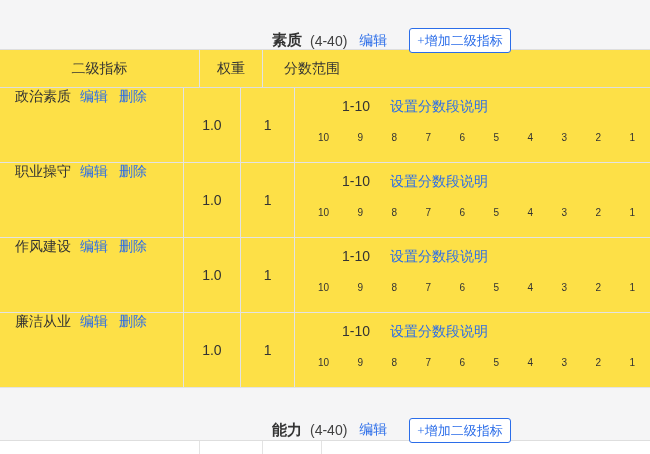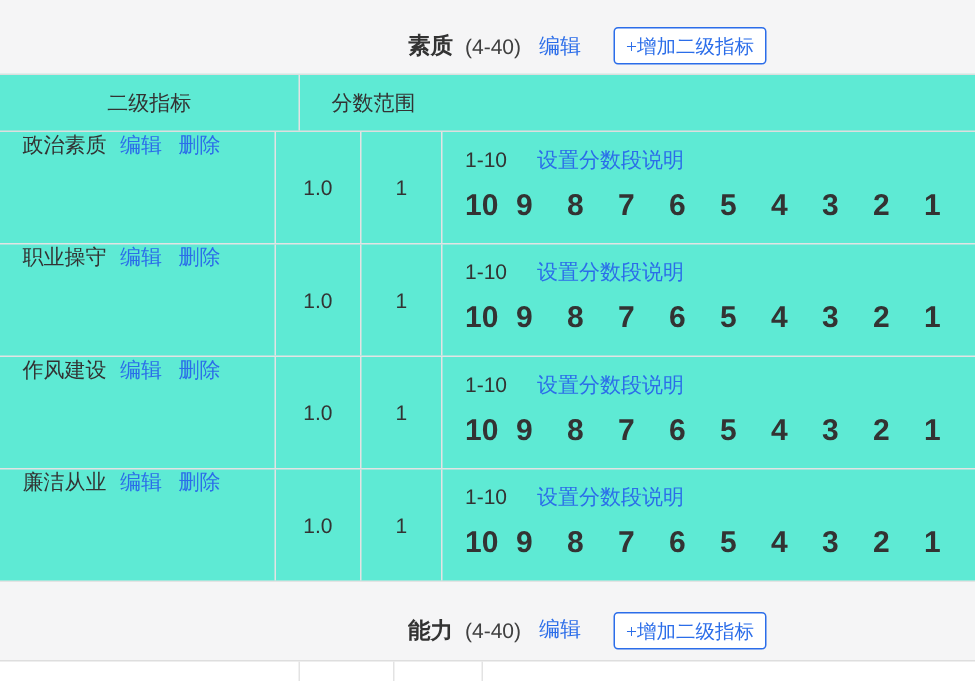--- a/index.html
+++ b/index.html
@@ -13,21 +13,21 @@
   .band {
     position: relative;
     background: #f5f5f6;
     width: 100%;
   }
   .band-top { height: 49px; }
   .band-bottom { height: 52px; }
   .band-inner {
     position: absolute;
     left: 272px;
-    top: 6px;
+    top: 16px;
     height: 100%;
     display: flex;
     align-items: center;
     white-space: nowrap;
   }
   .band-title { font-weight: bold; font-size: 15px; color: #333; }
   .band-range { margin-left: 8px; color: #404040; text-align: right; }
   .link {
     color: #2b6de9;
     text-decoration: none;
@@ -40,21 +40,21 @@
     padding: 0 7px;
     background: #ffffff;
     border: 1px solid #2b6de9;
     border-radius: 3px;
     color: #2b6de9;
     font-size: 13px;
     font-family: Liberation Serif, serif;
     cursor: pointer;
     line-height: 23px;
   }
-  .tbl { width: 100%; background: #5eead4; }
+  .tbl { width: 100%; background: #fde047; }
   .trow { display: flex; width: 100%; }
   .thead {
     height: 39px;
     border-top: 1px solid #dedede;
     border-bottom: 1px solid #dedede;
   }
   .drow { height: 75px; border-bottom: 1px solid #e3e3e3; }
   .c1 { width: 200px; border-right: 1px solid #e3e3e3; }
   .c2 { width: 63px;  border-right: 1px solid #e3e3e3; }
   .c3 { width: 59px;  border-right: 1px solid #e3e3e3; }
@@ -69,31 +69,31 @@
     padding-left: 15px;
   }
   .row-name { color: #333; }
   .row-link-edit { margin-left: 9px; }
   .row-link-del { margin-left: 11px; }
   .num-cell {
     display: flex; align-items: center; justify-content: center;
     color: #333;
   }
   .score-cell { padding: 9px 0 0 15px; }
-  .score-line1 { display: flex; align-items: center; line-height: 19px; }
+  .score-line1 { display: flex; align-items: center; line-height: 19px; margin-left: 32px; }
   .score-range-label { color: #333; }
   .score-link { margin-left: 20px; }
   .score-line2 { display: flex; margin-top: 12px; line-height: 19px; }
   .score-num {
     display: inline-block;
     width: 19px;
     margin-right: 15px;
-    text-align: left;
-    font-weight: bold;
-    font-size: 20px;
+    text-align: right;
+    font-weight: normal;
+    font-size: 10px;
     color: #333;
     flex: 0 0 auto;
   }
   .sliver { height: 14px; border-top: 1px solid #dedede; }
   .sliver .c1, .sliver .c2, .sliver .c3 { height: 100%; }
 </style>
 </head>
 <body>
 
 <div class="band band-top">
@@ -101,20 +101,21 @@
     <span class="band-title">素质</span>
     <span class="band-range">(4-40)</span>
     <a class="link band-edit">编辑</a>
     <button class="add-btn">+增加二级指标</button>
   </div>
 </div>
 
 <div class="tbl">
   <div class="trow thead">
     <div class="c1 th-cell">二级指标</div>
+    <div class="c2 th-cell">权重</div>
     <div class="c4 th-cell th-left">分数范围</div>
   </div>
   <div id="rows">
   <div class="trow drow">
     <div class="c1 name-cell">
       <span class="row-name">政治素质</span>
       <a class="link row-link-edit">编辑</a>
       <a class="link row-link-del">删除</a>
     </div>
     <div class="c2 num-cell">1.0</div>

